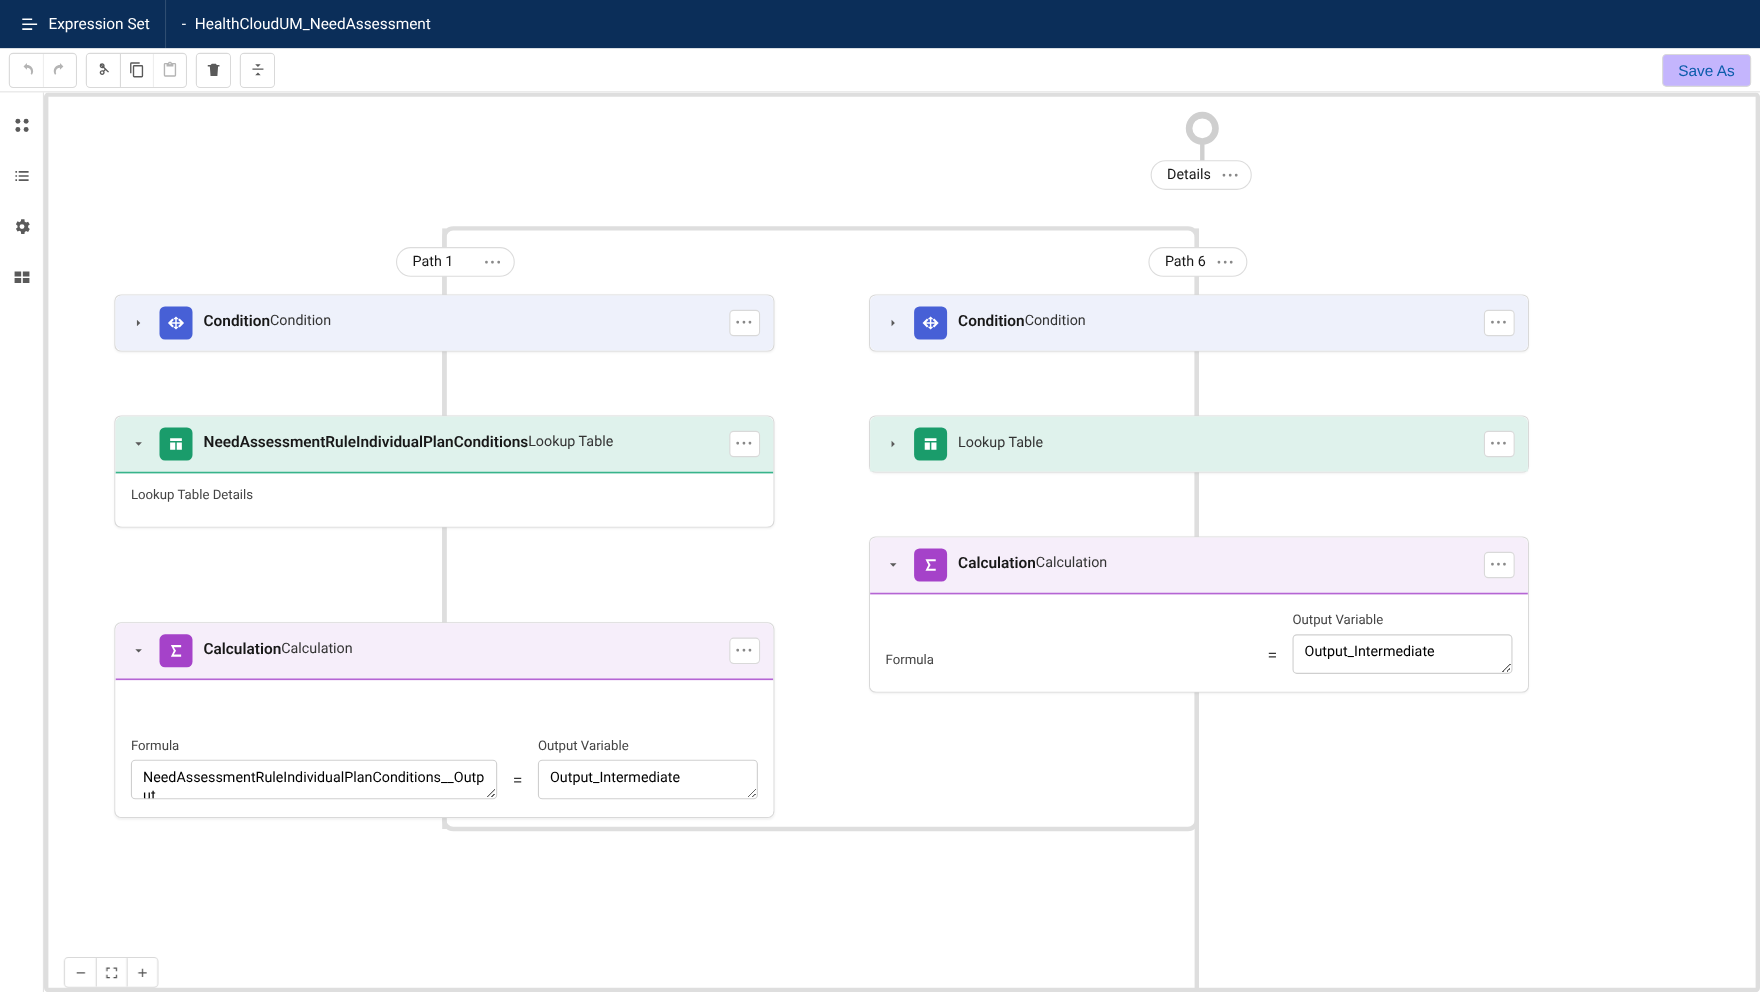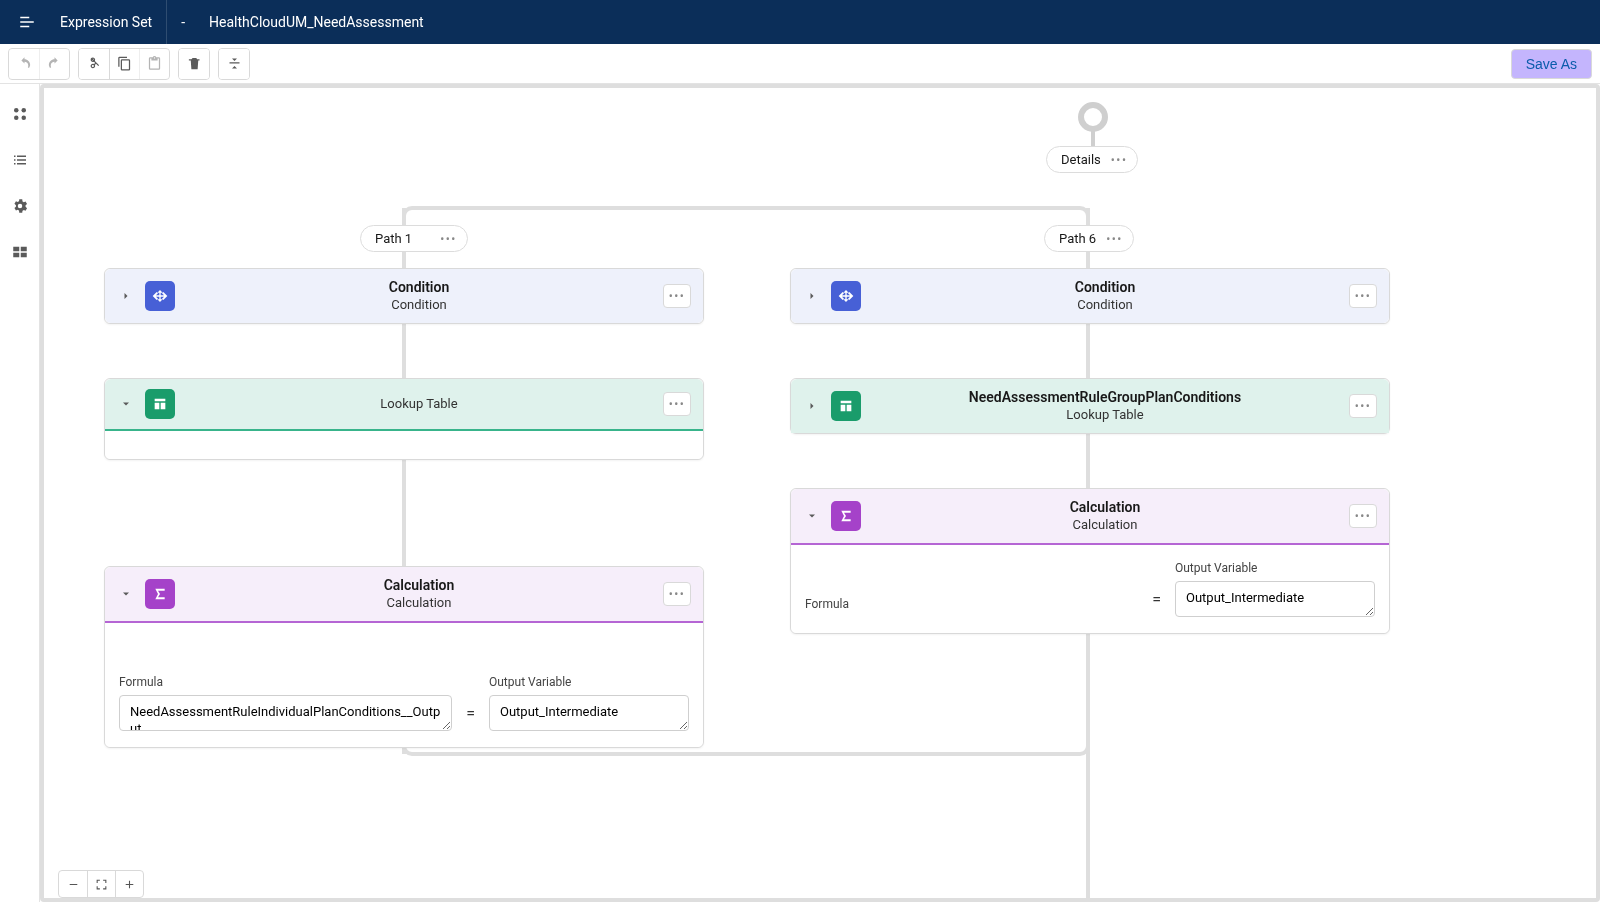--- a/index.html
+++ b/index.html
@@ -14,21 +14,21 @@
     background: #0b2e59;
     color: #fff;
     height: 44px;
     display: flex;
     align-items: center;
     padding: 0 4px;
   }
   .topbar .title-seg {
     display: flex;
     align-items: center;
-    gap: 24px;
+    gap: 8px;
     padding: 0 14px;
     height: 100%;
   }
   .topbar .title-seg.first {
     border-right: 1px solid rgba(255,255,255,0.15);
   }
   .topbar .tb-icon {
     width: 18px; height: 18px;
     display: inline-flex; align-items: center; justify-content: center;
   }
@@ -193,21 +193,21 @@
   .chevron svg { width: 12px; height: 12px; fill: #5a5a5a; }
   .node-icon {
     width: 30px; height: 30px;
     border-radius: 5px;
     display: inline-flex; align-items: center; justify-content: center;
   }
   .node-icon svg { width: 16px; height: 16px; fill: #fff; }
   .node-icon.cond { background: #4760d6; }
   .node-icon.look { background: #1a9c6b; }
   .node-icon.calc { background: #a542c9; }
-  .titles { flex: 1; display: flex; flex-direction: column; line-height: 1.25; align-items: center; }
+  .titles { flex: 1; display: flex; flex-direction: row; line-height: 1.25; }
   .titles .t1 { font-weight: 600; font-size: 14px; }
   .titles .t2 { font-size: 13px; color: #333; }
   .node .menu {
     border: 1px solid #d9d9d9;
     background: #fff;
     border-radius: 4px;
     width: 28px; height: 24px;
     display: inline-flex; align-items: center; justify-content: center;
     cursor: pointer;
   }
@@ -418,27 +418,29 @@
                 <svg viewBox="0 0 24 24">
                   <path d="M6 9l6 6 6-6z"></path>
                 </svg>
               </span>
             <span class="node-icon look">
                 <svg viewBox="0 0 24 24">
                   <path d="M4 4h16v4H4zm0 6h7v10H4zm9 0h7v10h-7z"></path>
                 </svg>
               </span>
             <div class="titles">
+              <span class="t1">NeedAssessmentRuleIndividualPlanConditions</span>
               <span class="t2">Lookup Table</span>
             </div>
             <div class="menu">
                 <span class="dots">•••</span>
               </div>
           </div>
           <div class="body">
+            <div class="field-label">Lookup Table Details</div>
           </div>
         </div>
 
         <div class="node calc" id="calc1">
           <div class="hdr">
             <span class="chevron">
                 <svg viewBox="0 0 24 24">
                   <path d="M6 9l6 6 6-6z"></path>
                 </svg>
               </span>
@@ -498,21 +500,20 @@
                 <svg viewBox="0 0 24 24">
                   <path d="M9 6l6 6-6 6z"></path>
                 </svg>
               </span>
             <span class="node-icon look">
                 <svg viewBox="0 0 24 24">
                   <path d="M4 4h16v4H4zm0 6h7v10H4zm9 0h7v10h-7z"></path>
                 </svg>
               </span>
             <div class="titles">
-              <span class="t1">NeedAssessmentRuleGroupPlanConditions</span>
               <span class="t2">Lookup Table</span>
             </div>
             <div class="menu">
                 <span class="dots">•••</span>
               </div>
           </div>
         </div>
 
         <div class="node calc" id="calc2">
           <div class="hdr">

